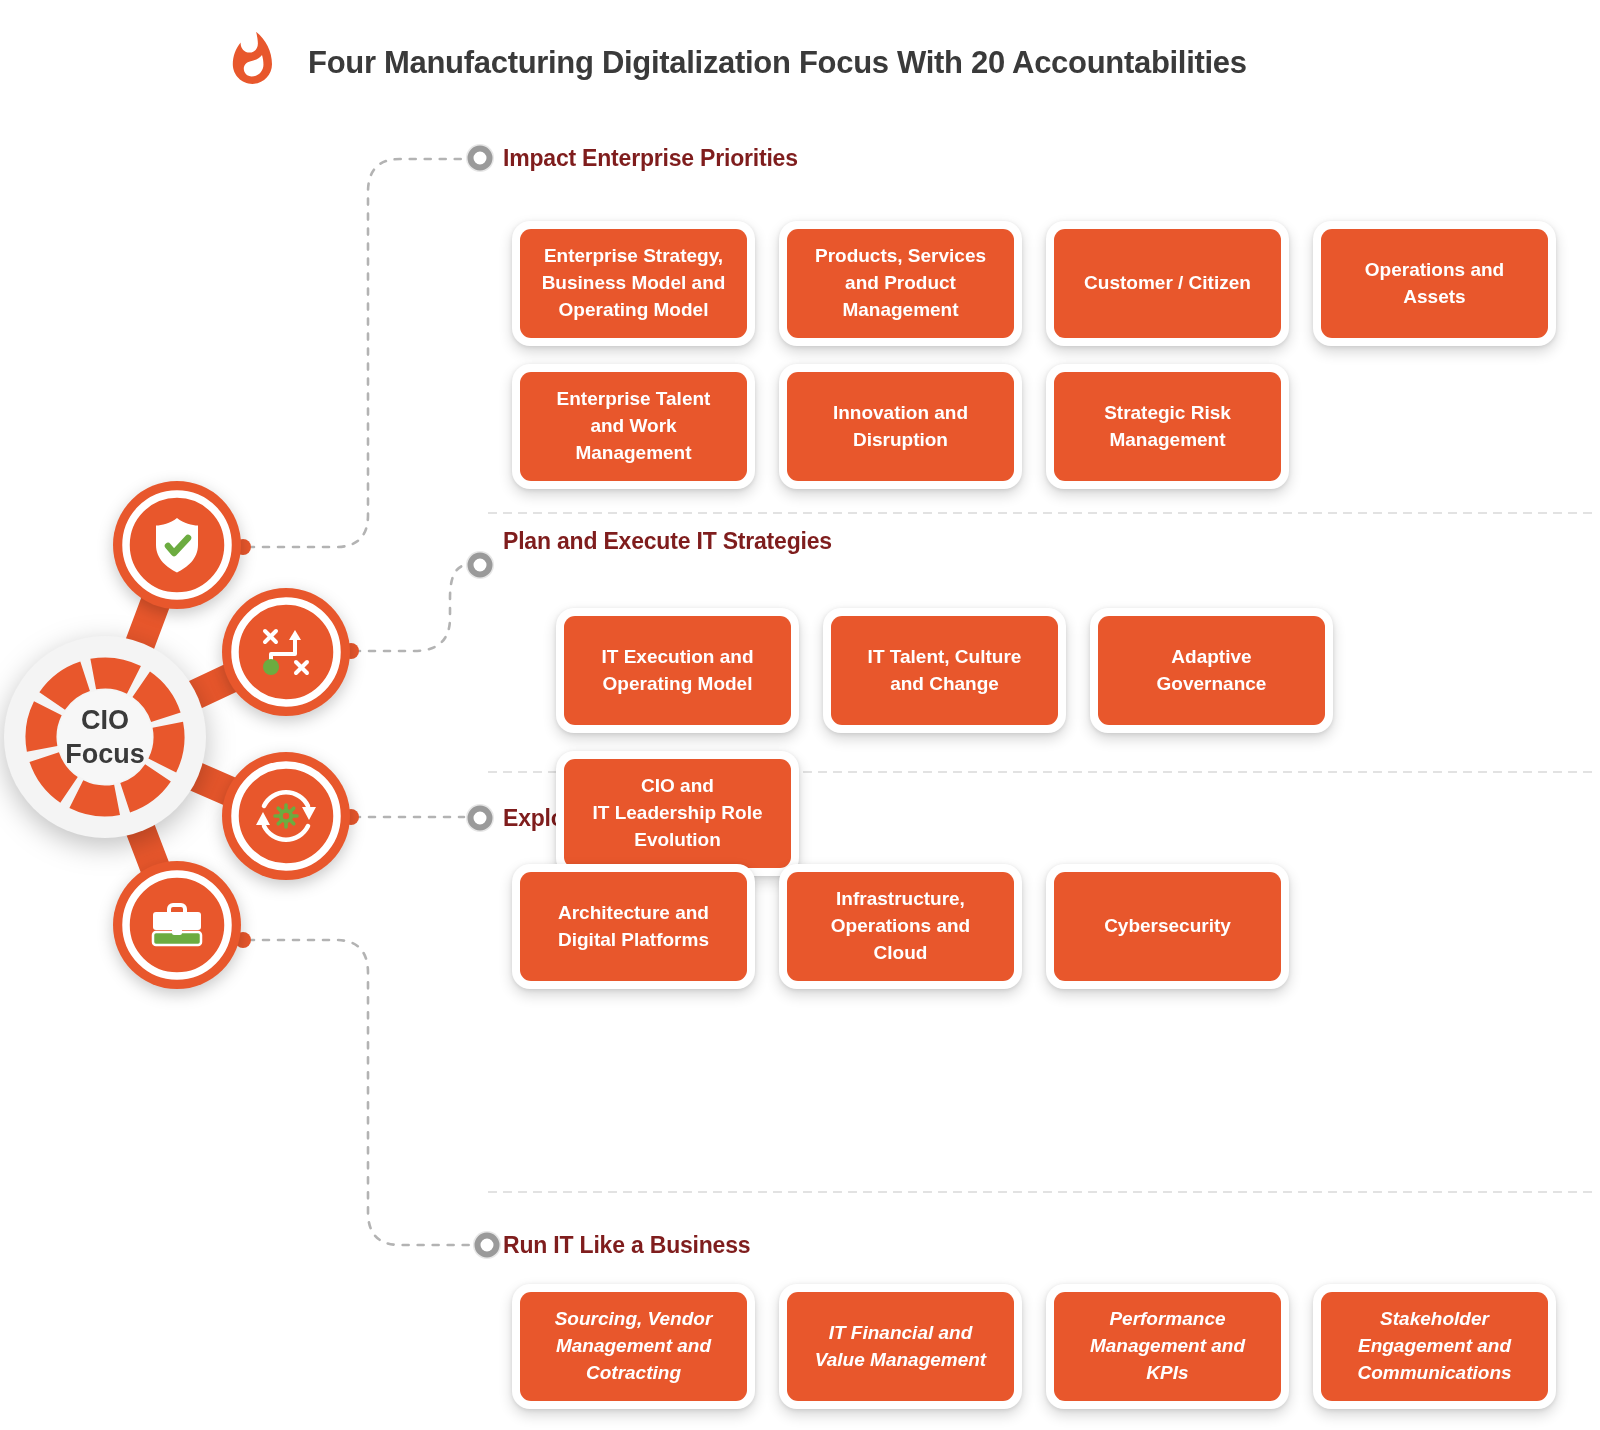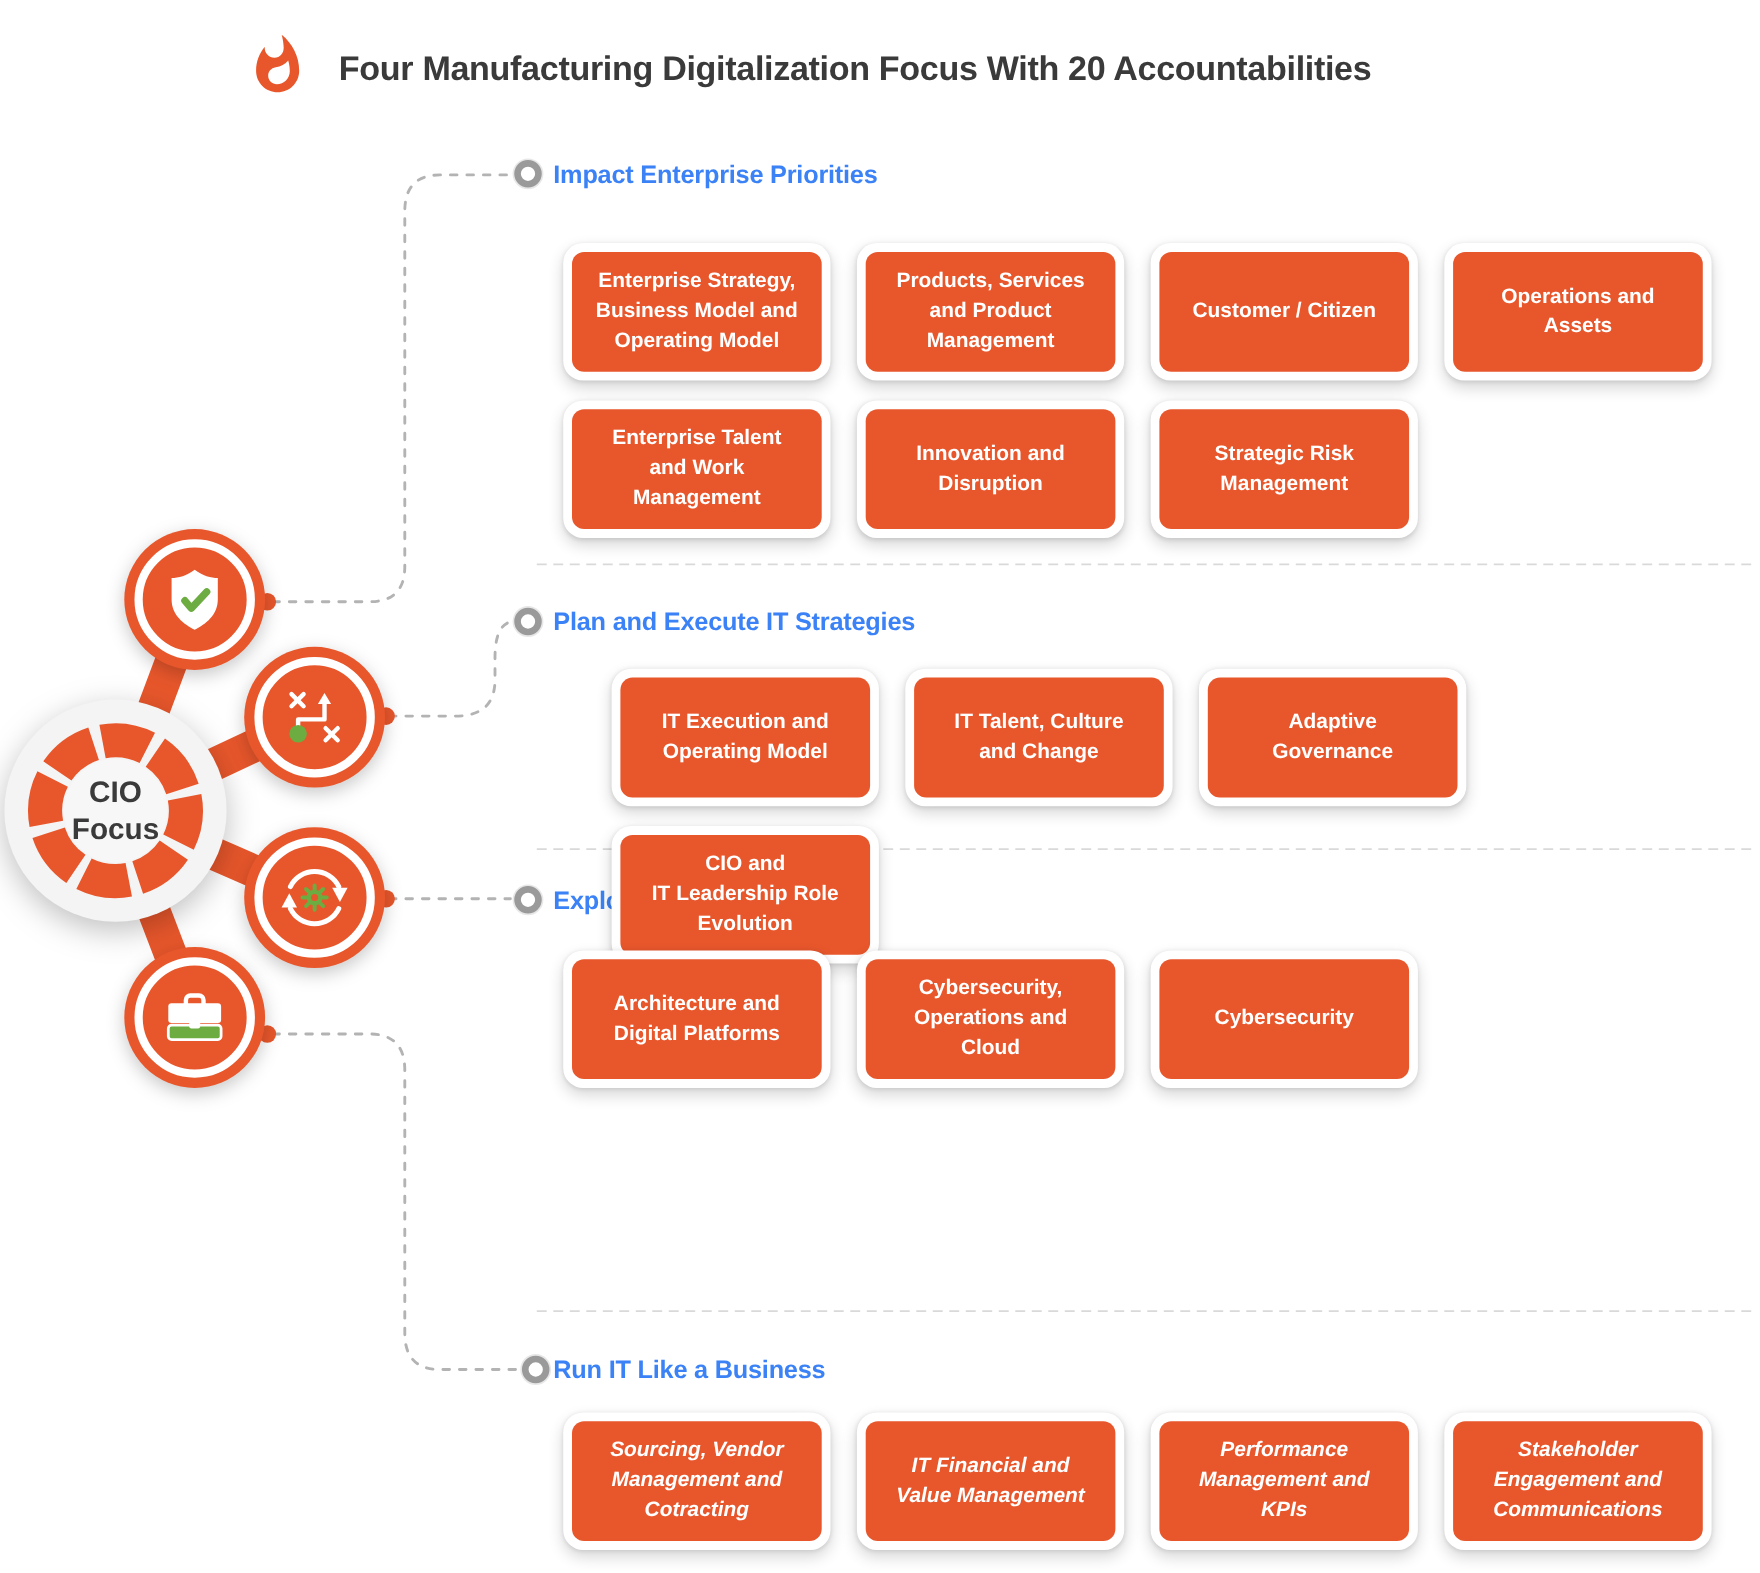--- a/index.html
+++ b/index.html
@@ -13,25 +13,25 @@
   #stage { position: absolute; inset: 0; width: 1600px; height: 1430px; }
   #diagram-svg { position: absolute; left: 0; top: 0; }
 
   .page-title {
     position: absolute; left: 308px; top: 40px; height: 46px;
     line-height: 46px; font-size: 31px; font-weight: bold;
     color: #3a3a3a; letter-spacing: -0.3px; white-space: nowrap;
   }
   .section-header {
     position: absolute; left: 503px; height: 34px; line-height: 34px;
-    font-size: 23px; font-weight: bold; color: #3b82f6;
+    font-size: 23px; font-weight: bold; color: #7f1d1d;
     letter-spacing: -0.2px; white-space: nowrap;
   }
   #hdr-0 { top: 141px; }
-  #hdr-1 { top: 548px; text-align: center; }
+  #hdr-1 { top: 524px; text-align: center; }
   #hdr-2 { top: 801px; }
   #hdr-3 { top: 1228px; }
 
   .items-grid {
     position: absolute; left: 512px; width: 1046px;
     display: flex; flex-wrap: wrap; column-gap: 24px; row-gap: 18px;
     align-content: flex-start;
   }
   #items-0 { top: 221px; }
   #items-1 { top: 608px; padding-left: 44px; }
@@ -234,21 +234,21 @@
 IT Leadership Role
 Evolution</div>
       </div>
     </div>
   <div class="items-grid" id="items-2">
       <div class="box">
         <div class="box-inner">Architecture and
 Digital Platforms</div>
       </div>
       <div class="box">
-        <div class="box-inner">Cybersecurity,
+        <div class="box-inner">Infrastructure,
 Operations and
 Cloud</div>
       </div>
       <div class="box">
         <div class="box-inner">Cybersecurity</div>
       </div>
     </div>
   <div class="items-grid" id="items-3">
       <div class="box">
         <div class="box-inner">Sourcing, Vendor

